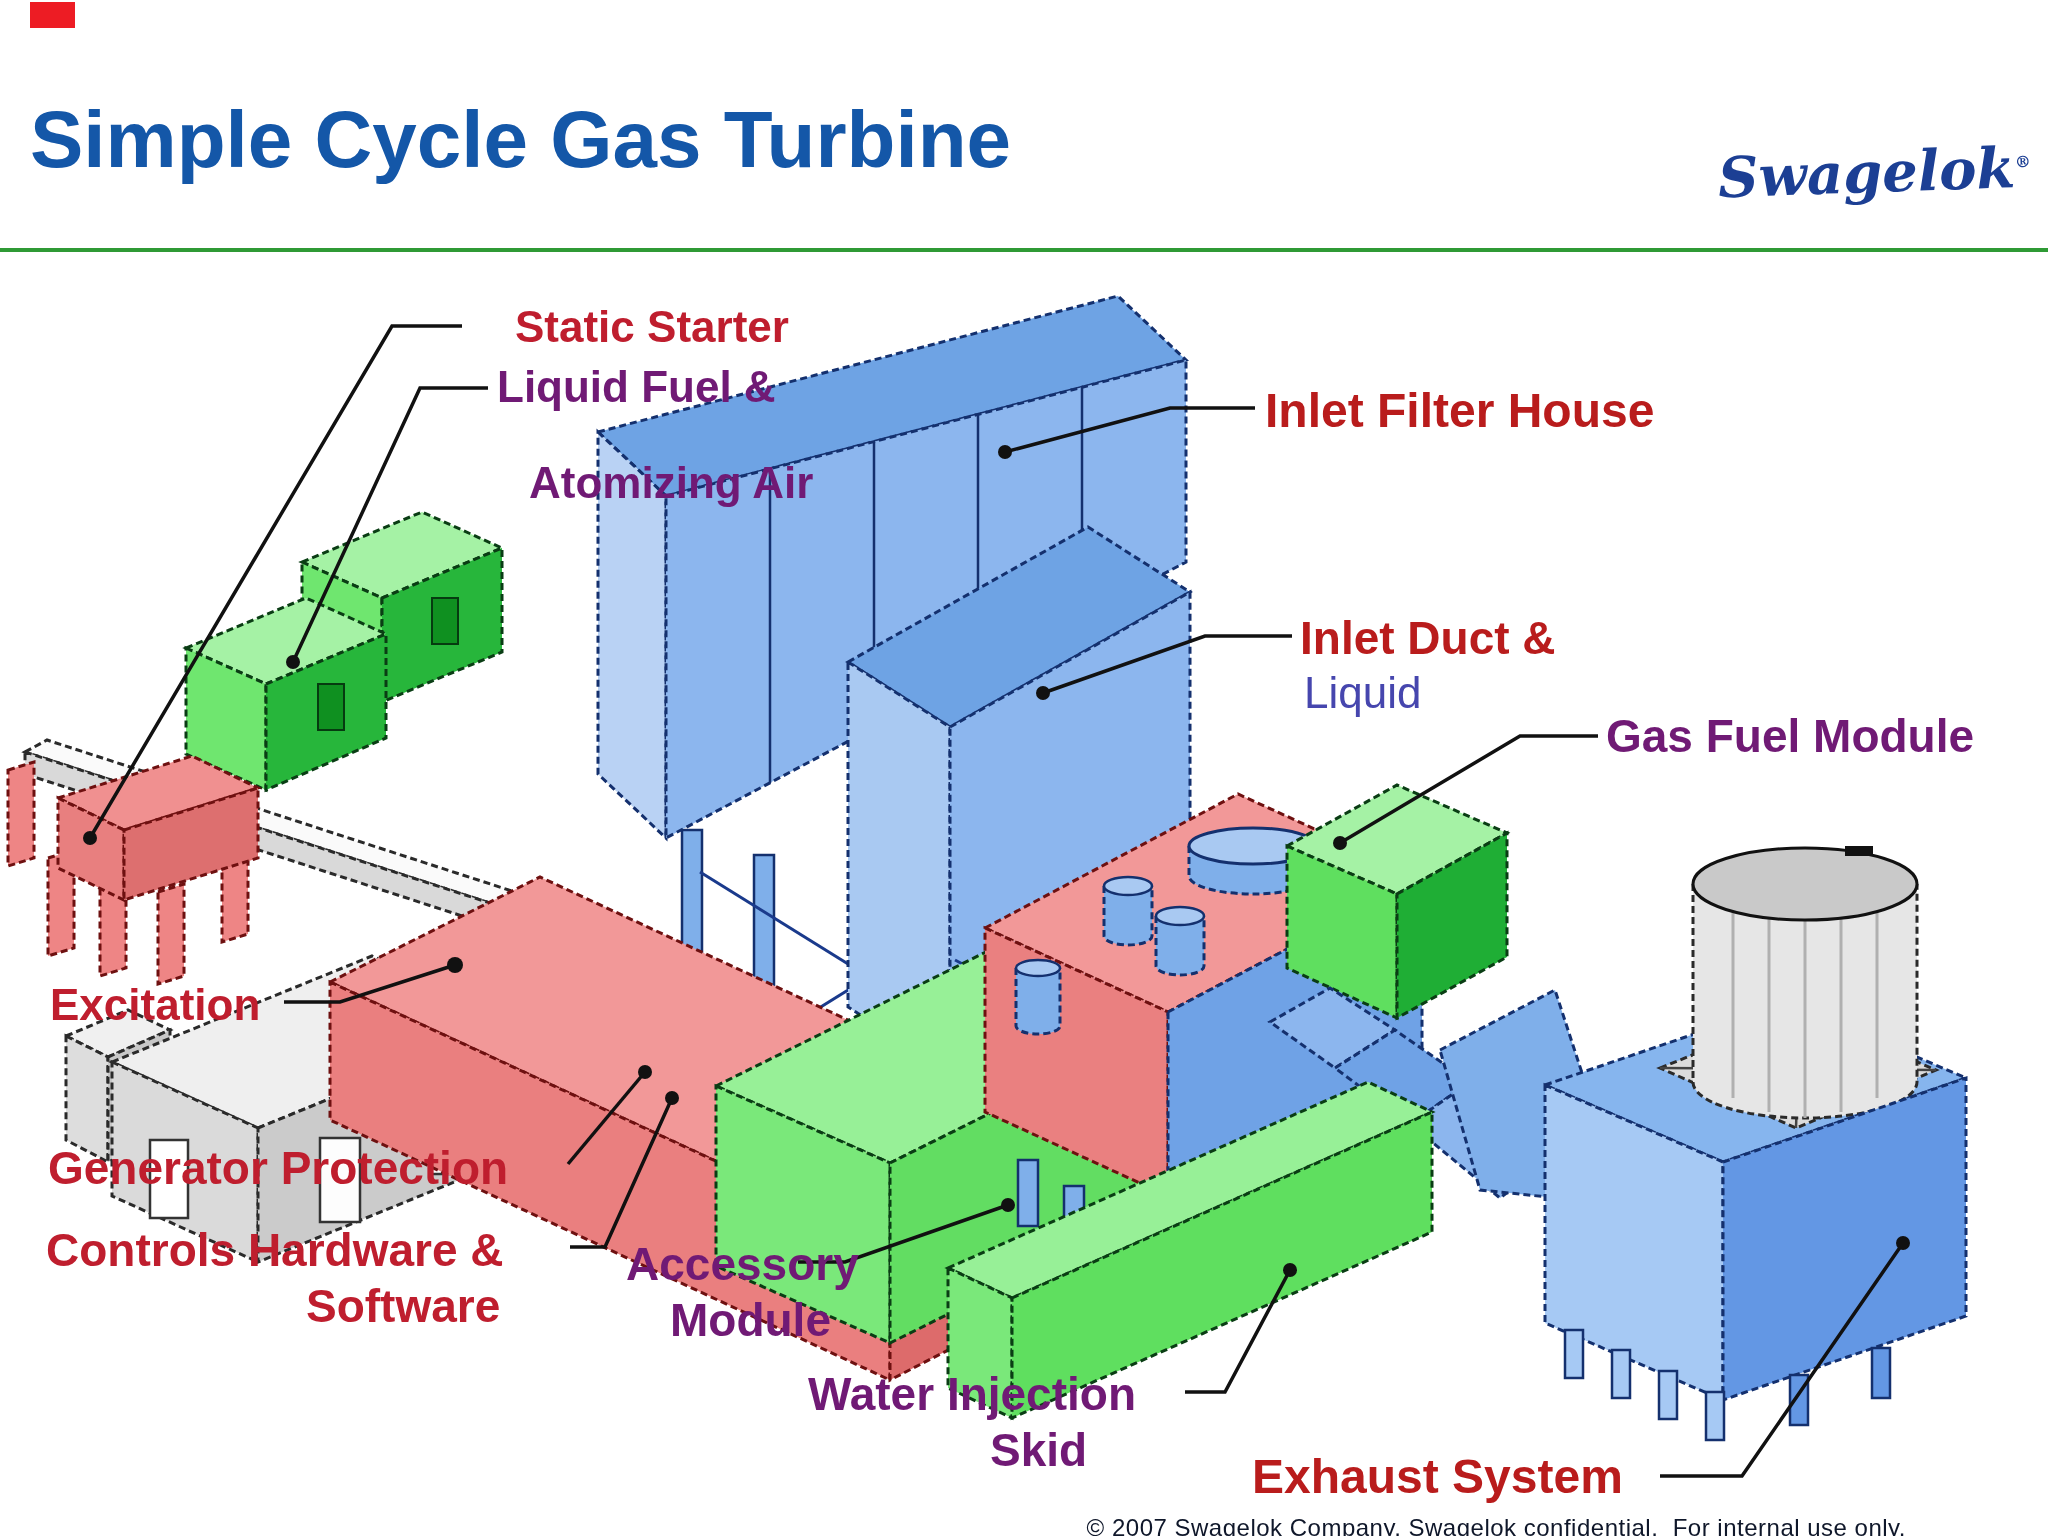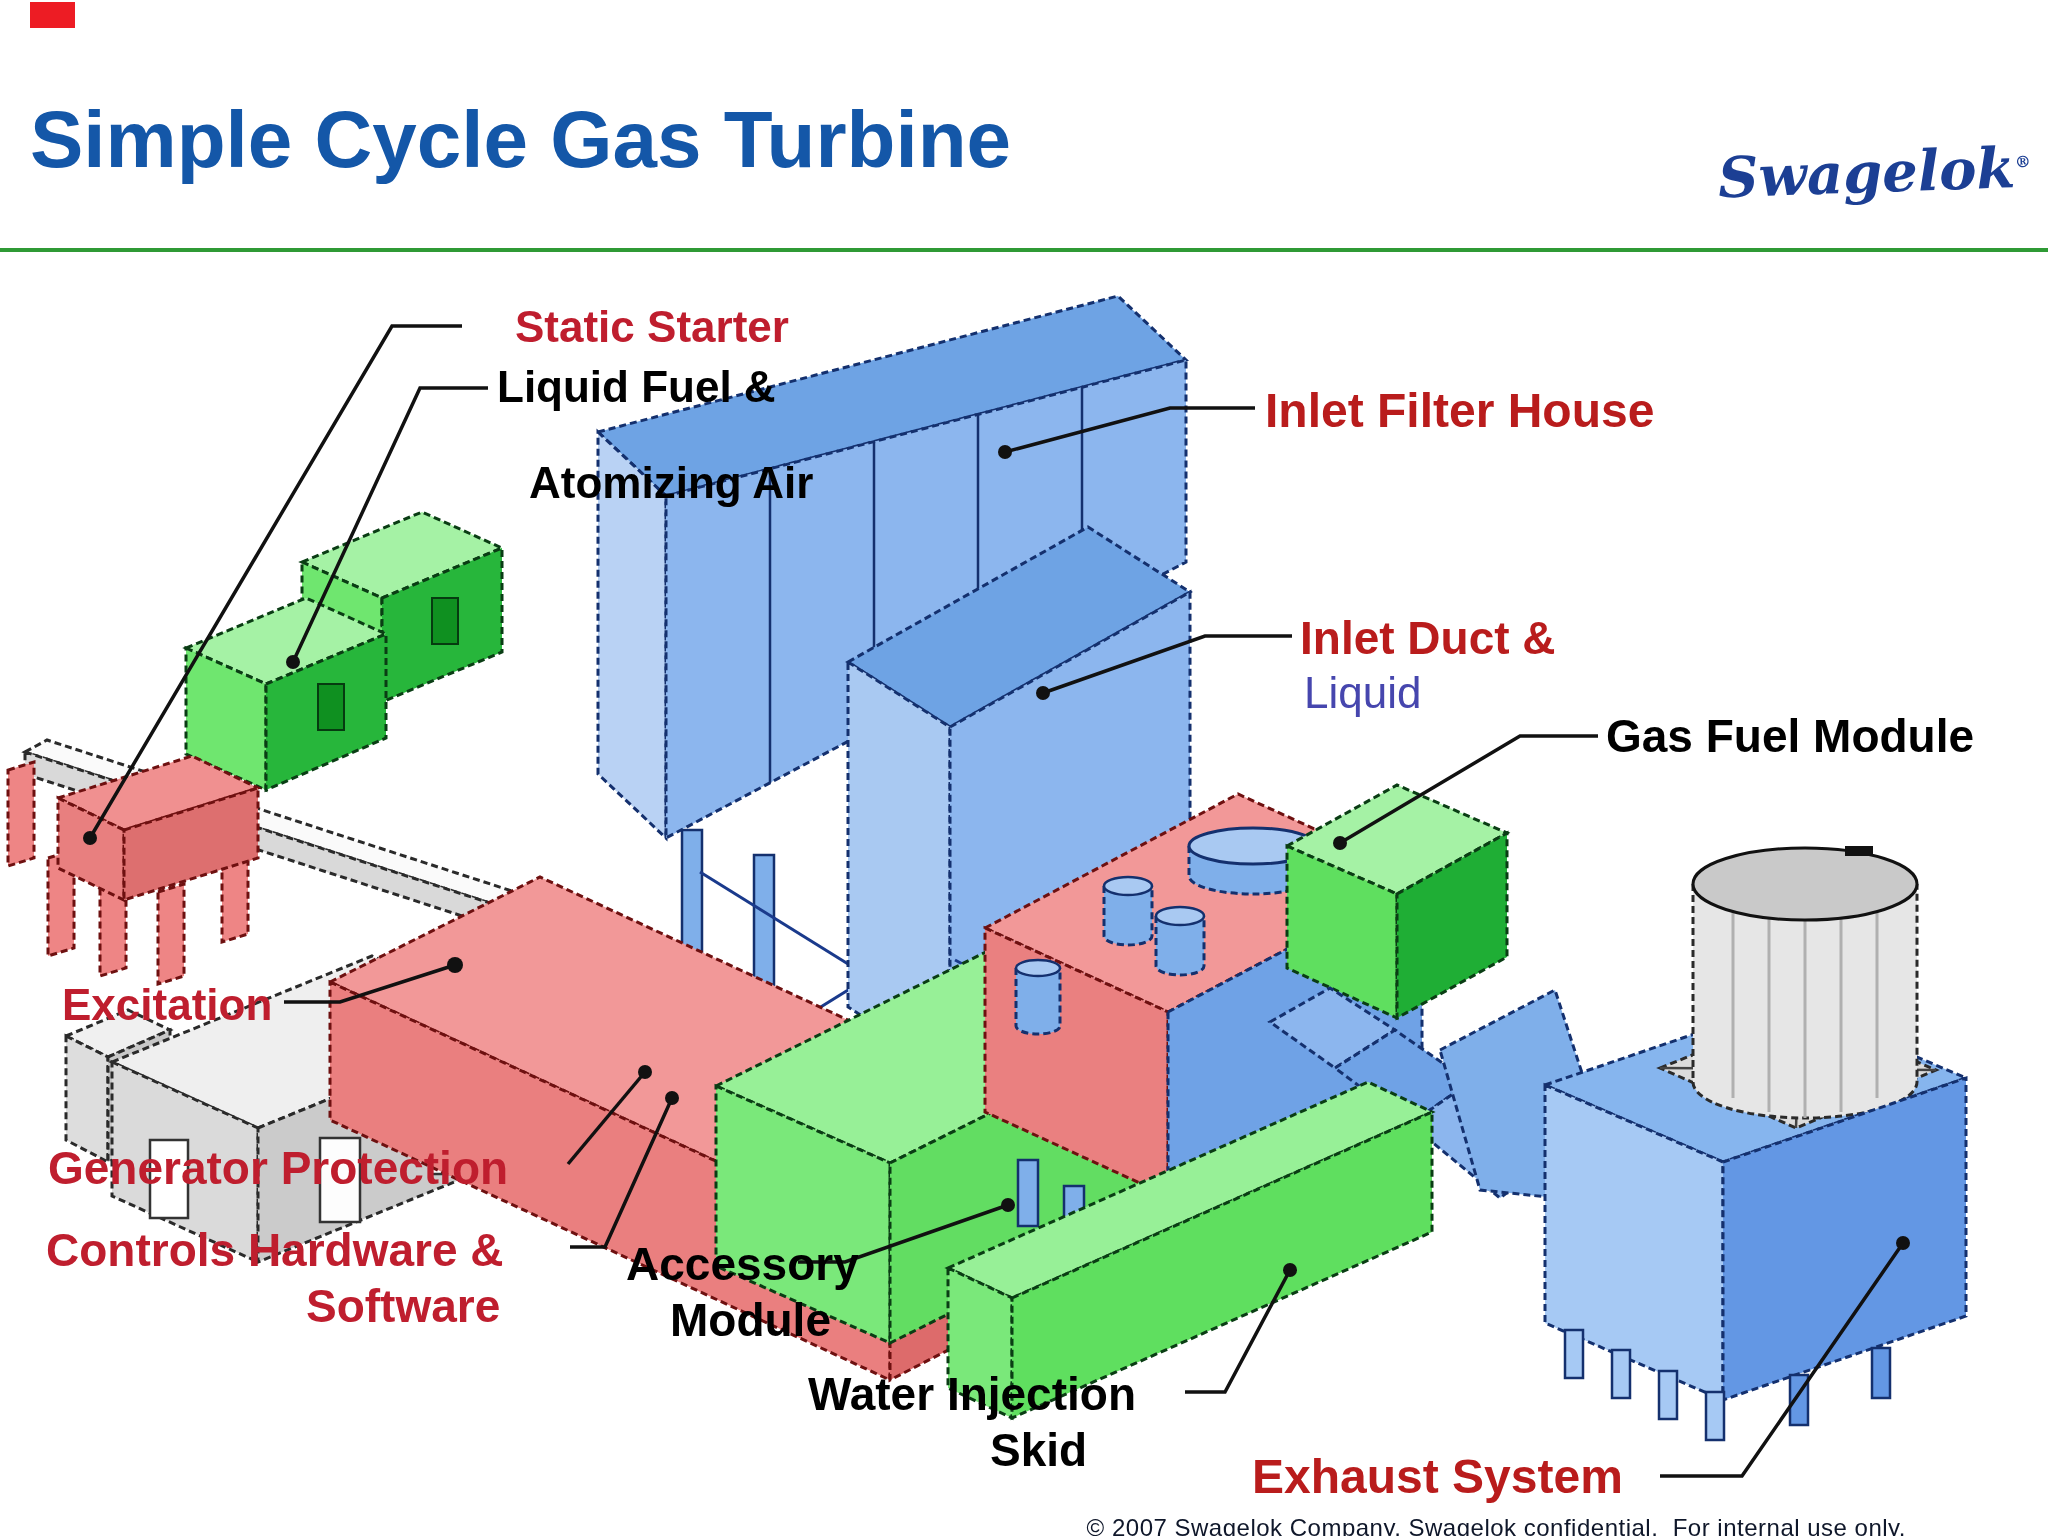--- a/index.html
+++ b/index.html
@@ -7,21 +7,21 @@
        font-family:"Liberation Sans", sans-serif;position:relative;}
   .abs{position:absolute;}
   #title{left:30px;top:100px;font-size:80px;font-weight:bold;color:#1457a8;letter-spacing:0px;line-height:1;}
   #logo{left:1718px;top:144px;font-family:"DejaVu Serif", serif;font-style:italic;font-weight:bold;
         font-size:56px;color:#1c3f94;line-height:1;transform:rotate(-2deg);}
   #logo sup{font-size:16px;font-style:normal;}
   #rule{left:0;top:248px;width:2048px;height:4px;background:#2f9a35;}
   #corner-mark{left:30px;top:2px;width:45px;height:26px;background:#ed1c24;}
   #footer{top:1514px;right:142px;font-size:24px;color:#0f172a;letter-spacing:.5px;white-space:pre;}
   .lbl{position:absolute;line-height:1.05;font-weight:bold;white-space:nowrap;}
-  .c-red{color:#bf1e2e}.c-green{color:#000000}.c-navy{color:#b91c1c}.c-navy2{color:#4646ae;font-weight:normal}
+  .c-red{color:#bf1e2e}.c-green{color:#701a75}.c-navy{color:#b91c1c}.c-navy2{color:#4646ae;font-weight:normal}
   svg{position:absolute;left:0;top:0;}
   .sh{stroke-width:3;stroke-dasharray:7 4;}
   .gs{stroke:#0a3d14;} .bs{stroke:#14306e;} .rs{stroke:#6e1010;} .ns{stroke:#2a2a2a;}
   .leader{stroke:#111;stroke-width:3.5;fill:none;}
   .dot{fill:#111;stroke:none;}
 </style>
 </head>
 <body>
 
 <div class="abs" id="corner-mark"></div>
@@ -199,21 +199,21 @@
   </g>
 </svg>
 
 <div class="lbl c-red" style="left:470px;top:304px;font-size:44px;margin-left:45px;">Static Starter</div>
 <div class="lbl c-green" style="left:497px;top:364px;font-size:44px;">Liquid Fuel &amp;</div>
 <div class="lbl c-green" style="left:529px;top:420px;font-size:44px;margin-top:40px;">Atomizing Air</div>
 <div class="lbl c-navy" style="left:1265px;top:386px;font-size:48px;">Inlet Filter House</div>
 <div class="lbl c-navy" style="left:1300px;top:614px;font-size:46px;">Inlet Duct &amp;</div>
 <div class="lbl c-navy2" style="left:1304px;top:670px;font-size:44px;">Liquid</div>
 <div class="lbl c-green" style="left:1606px;top:712px;font-size:46px;">Gas Fuel Module</div>
-<div class="lbl c-red" style="left:50px;top:982px;font-size:44px;margin-left:12px;">Excitation</div>
+<div class="lbl c-red" style="left:50px;top:982px;font-size:44px;">Excitation</div>
 <div class="lbl c-red" style="left:48px;top:1144px;font-size:46px;">Generator Protection</div>
 <div class="lbl c-red" style="left:46px;top:1226px;font-size:46px;">Controls Hardware &amp;</div>
 <div class="lbl c-red" style="left:306px;top:1282px;font-size:46px;">Software</div>
 <div class="lbl c-green" style="left:626px;top:1240px;font-size:46px;">Accessory</div>
 <div class="lbl c-green" style="left:670px;top:1296px;font-size:46px;text-align:center;">Module</div>
 <div class="lbl c-green" style="left:808px;top:1370px;font-size:46px;">Water Injection</div>
 <div class="lbl c-green" style="left:990px;top:1426px;font-size:46px;">Skid</div>
 <div class="lbl c-navy" style="left:1252px;top:1452px;font-size:48px;">Exhaust System</div>
 
 <div class="abs" id="footer">© 2007 Swagelok Company. Swagelok confidential.  For internal use only.</div>

